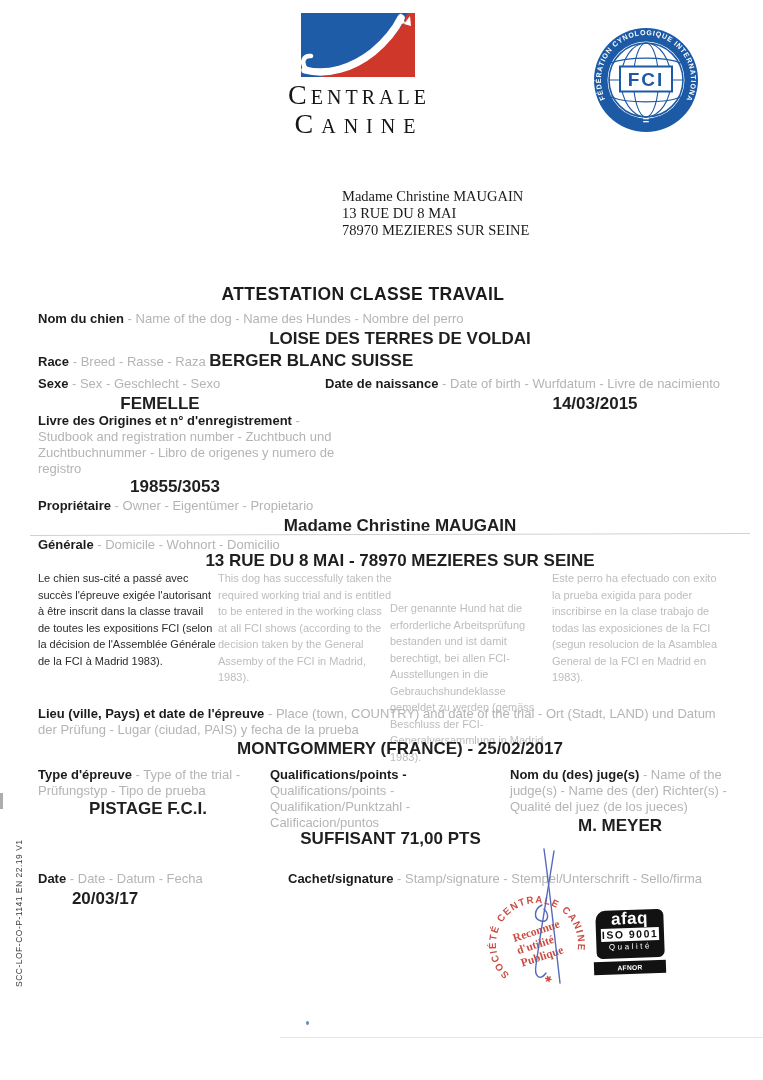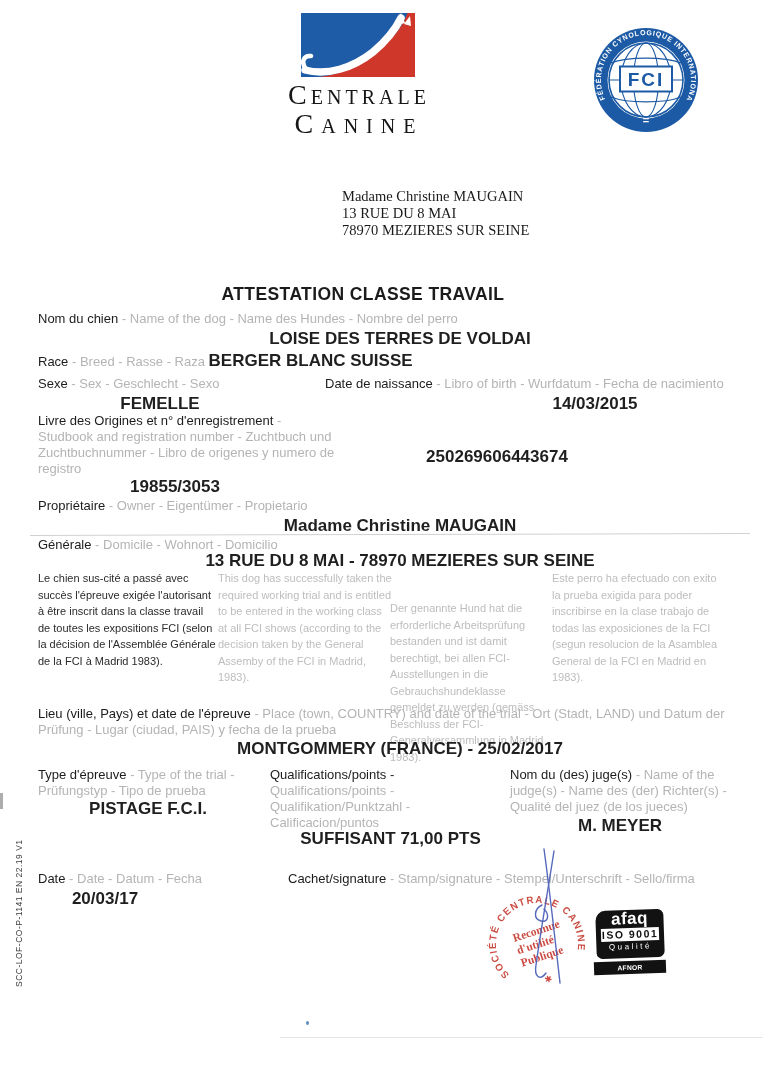--- a/index.html
+++ b/index.html
@@ -3,21 +3,21 @@
 <meta charset="utf-8">
 <style>
   html,body { margin:0; padding:0; background:#888; }
   .page {
     position:relative; width:763px; height:1080px; margin:0 auto;
     background:#ffffff; overflow:hidden;
     font-family:"Liberation Sans", sans-serif; color:#1a1a1a;
   }
   .abs { position:absolute; }
   .row { font-size:13px; line-height:16px; }
-  .lbl { font-weight:normal; color:#1c1c1c; }
+  .lbl { font-weight:bold; color:#1c1c1c; }
   .tr  { color:#b4b4b4; }
   .val { font-weight:bold; color:#1f1f1f; }
   .center { text-align:center; }
   .nowrap { white-space:nowrap; }
 
   .org-logotype { text-align:center; }
   .org-line {
     font-family:"Liberation Serif", serif; font-variant:small-caps;
     font-size:28px; line-height:29px; letter-spacing:4px; color:#161616;
   }
@@ -122,32 +122,31 @@
     <span class="tr">- Breed - Rasse - Raza</span>
     <span class="val value-lg">BERGER BLANC SUISSE</span>
   </div>
 
   <div class="abs row nowrap" style="left:38px; top:376px;">
     <span class="lbl">Sexe</span>
     <span class="tr">- Sex - Geschlecht - Sexo</span>
   </div>
   <div class="abs row nowrap" style="left:325px; top:376px;">
     <span class="lbl">Date de naissance</span>
-    <span class="tr">- Libro of birth - Wurfdatum - Fecha de nacimiento</span>
+    <span class="tr">- Date of birth - Wurfdatum - Livre de nacimiento</span>
   </div>
   <div class="abs val value-lg center" style="left:60px; top:394px; width:200px;">FEMELLE</div>
   <div class="abs val value-lg center" style="left:495px; top:394px; width:200px;">14/03/2015</div>
 
   <div class="abs row" style="left:38px; top:413px; width:298px;">
     <span class="lbl">Livre des Origines et n° d'enregistrement</span>
     <span class="tr">- Studbook and registration number - Zuchtbuch und Zuchtbuchnummer - Libro de origenes y numero de registro</span>
   </div>
   <div class="abs val value-lg center" style="left:75px; top:477px; width:200px;">19855/3053</div>
 
-  <div class="abs val value-lg center" style="left:372px; top:447px; width:250px;">250269606443674</div>
 
   <div class="abs row nowrap" style="left:38px; top:498px;">
     <span class="lbl">Propriétaire</span>
     <span class="tr">- Owner - Eigentümer - Propietario</span>
   </div>
   <div class="abs val value-lg center" style="left:133px; top:516px; width:534px;">Madame Christine MAUGAIN</div>
 
   <div class="abs row nowrap" style="left:38px; top:537px;">
     <span class="lbl">Générale</span>
     <span class="tr">- Domicile - Wohnort - Domicilio</span>

